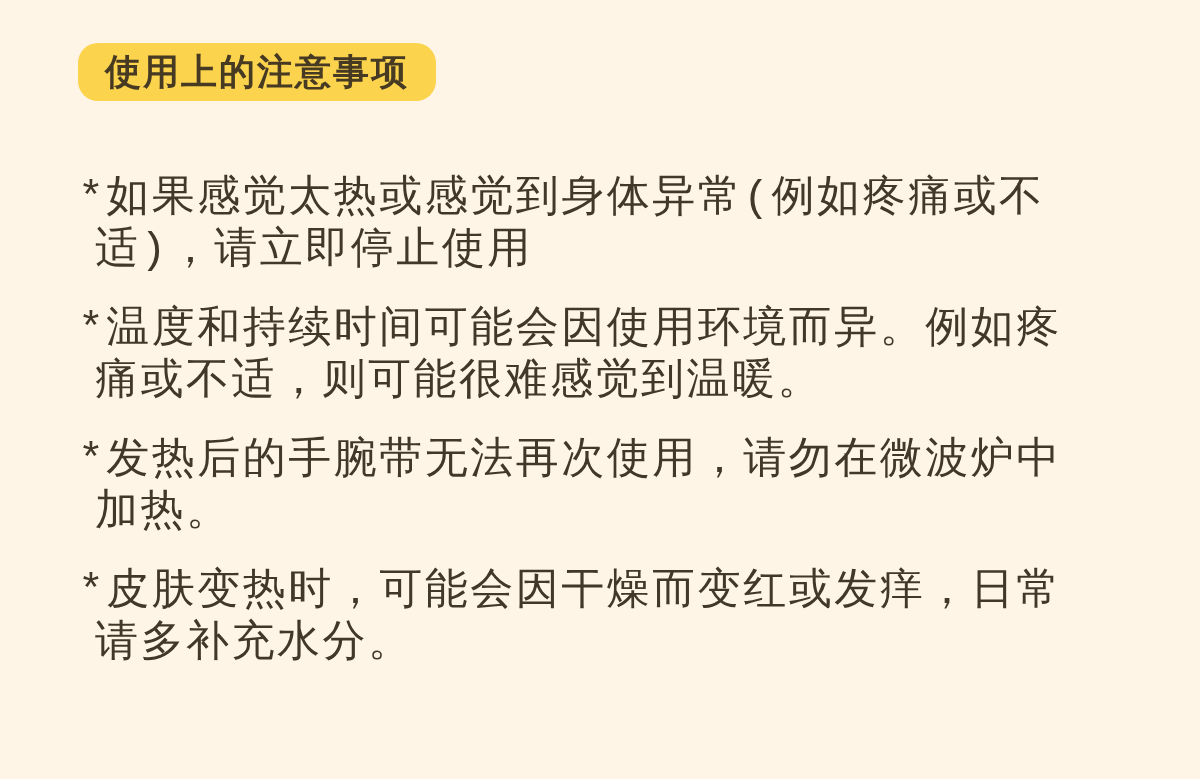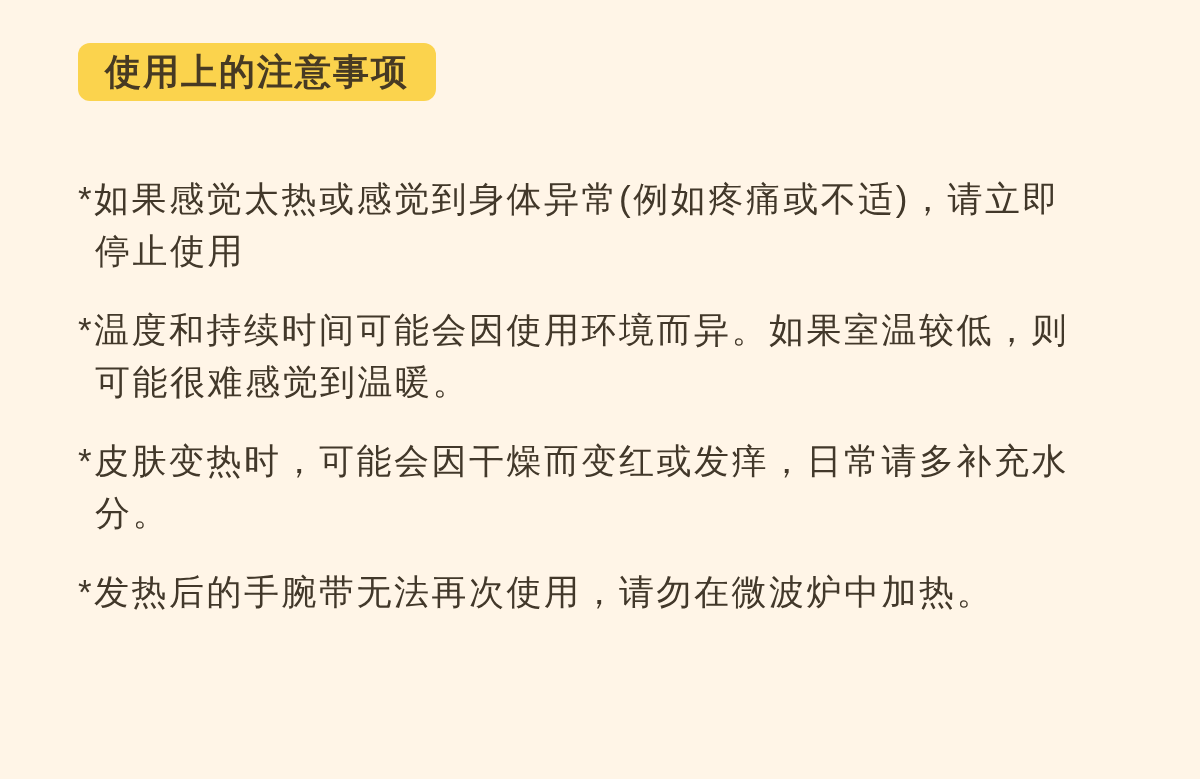--- a/index.html
+++ b/index.html
@@ -22,51 +22,52 @@
   .badge {
     display: inline-block;
     margin: 43px 0 0 78px;
     background: #FBD34D;
     color: #473A23;
     font-size: 36px;
     line-height: 38px;
     font-weight: bold;
     letter-spacing: 2px;
     padding: 10px 27px;
-    border-radius: 12px;
+    border-radius: 20px;
   }
   .notes {
     margin: 72px 110px 0 78px;
   }
   .note {
-    font-size: 35px;
+    font-size: 43px;
     line-height: 52px;
     letter-spacing: 2.5px;
     color: #42382A;
     font-weight: 500;
     margin: 12px 0 27px 0;
     padding-left: 17px;
     text-indent: -17px;
+    font-family: Liberation Mono, monospace;
   }
   .bottom-strip {
     position: absolute;
     left: 0;
     bottom: 0;
     width: 100%;
     height: 5px;
     background: #FFFFFF;
   }
 </style>
 </head>
 <body>
 
 <div class="page">
   <div class="badge">
     <span>使用上的注意事项</span>
   </div>
   <div class="notes">
     <p class="note">*如果感觉太热或感觉到身体异常(例如疼痛或不适)，请立即停止使用</p>
-    <p class="note">*温度和持续时间可能会因使用环境而异。如果室温较低，则可能很难感觉到温暖。</p>
+    <p class="note">*温度和持续时间可能会因使用环境而异。例如疼痛或不适，则可能很难感觉到温暖。</p>
+    <p class="note">*发热后的手腕带无法再次使用，请勿在微波炉中加热。</p>
     <p class="note">*皮肤变热时，可能会因干燥而变红或发痒，日常请多补充水分。</p>
-    <p class="note">*发热后的手腕带无法再次使用，请勿在微波炉中加热。</p>
   </div>
   <div class="bottom-strip"></div>
 </div>
 
 </body></html>

